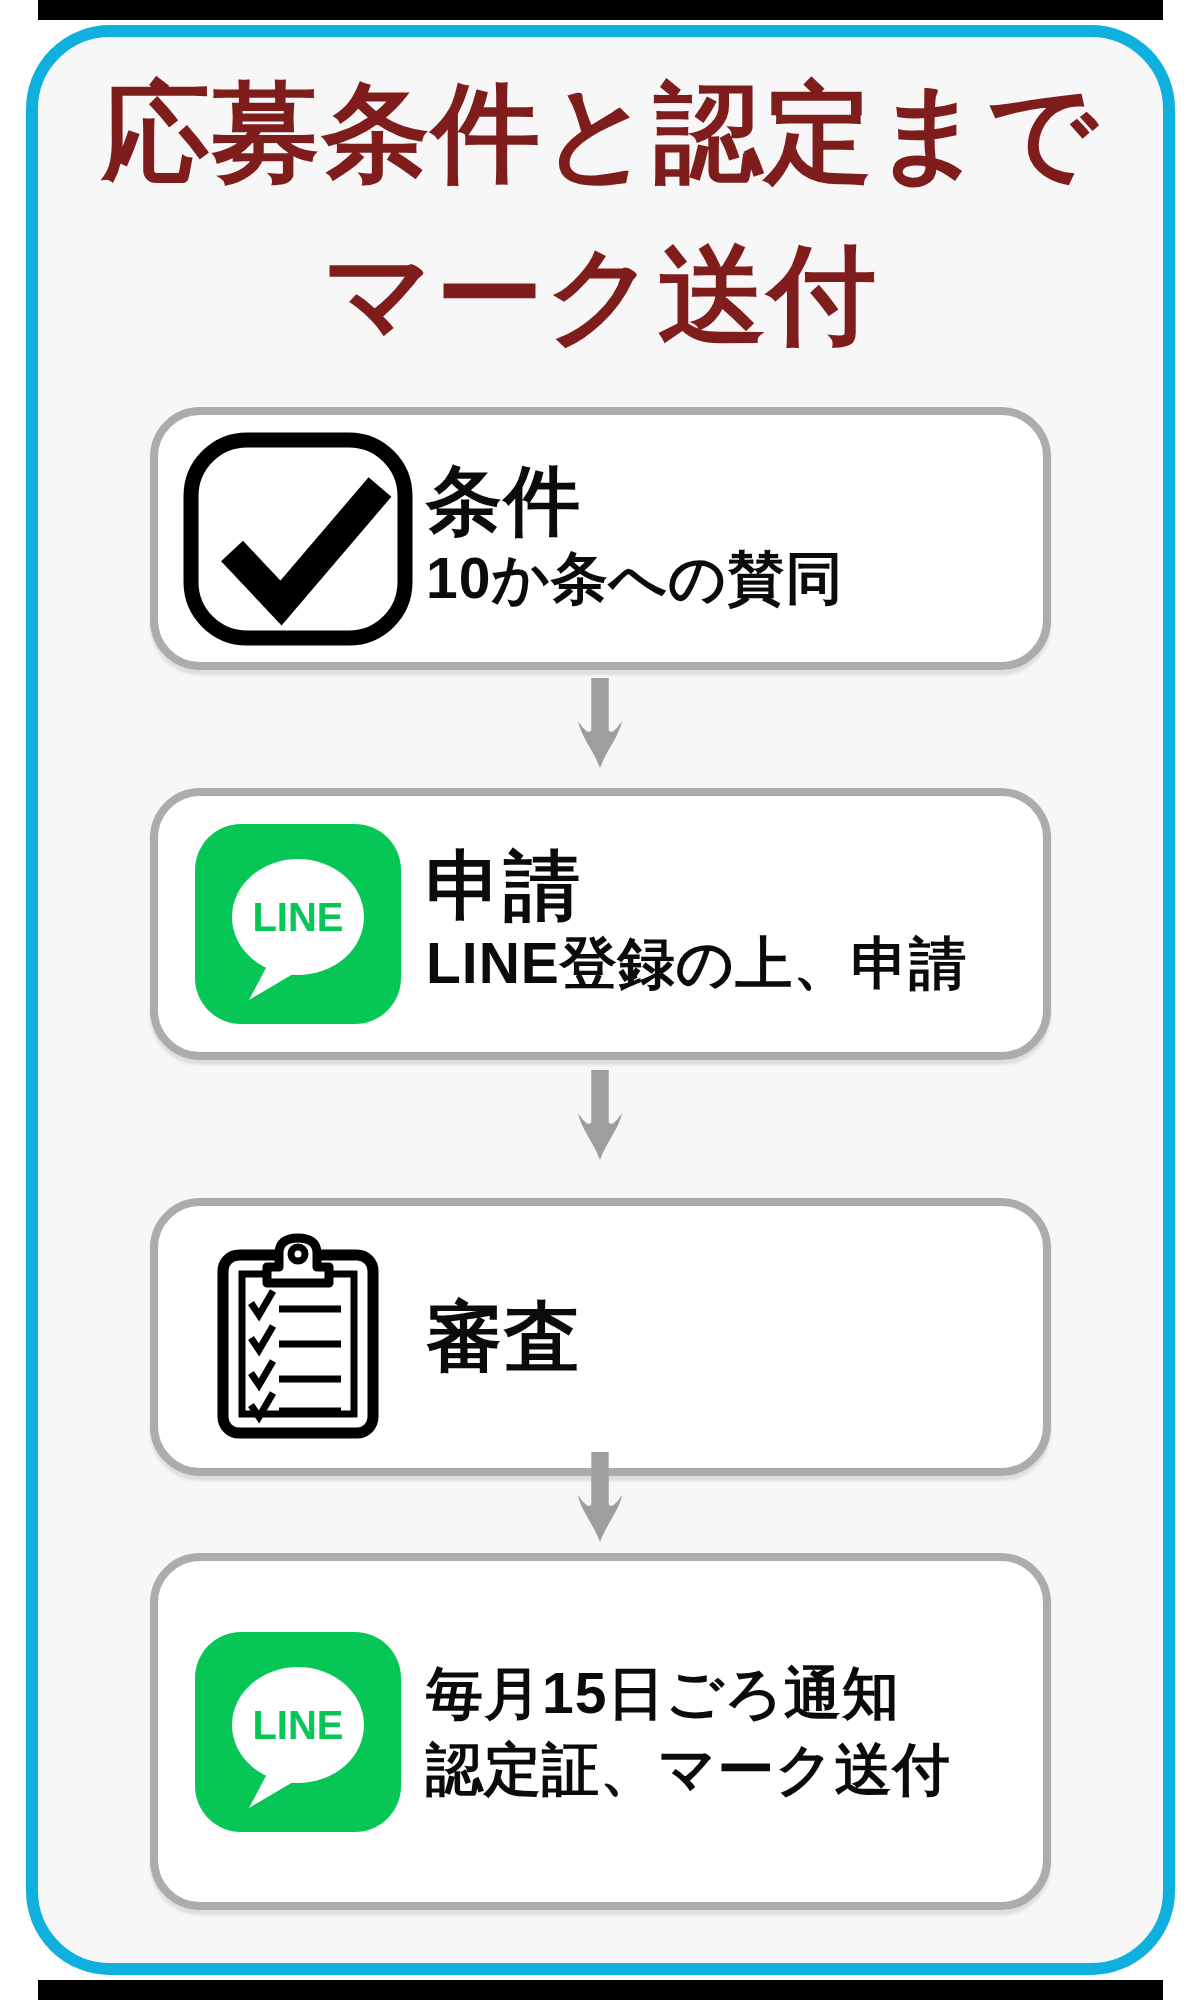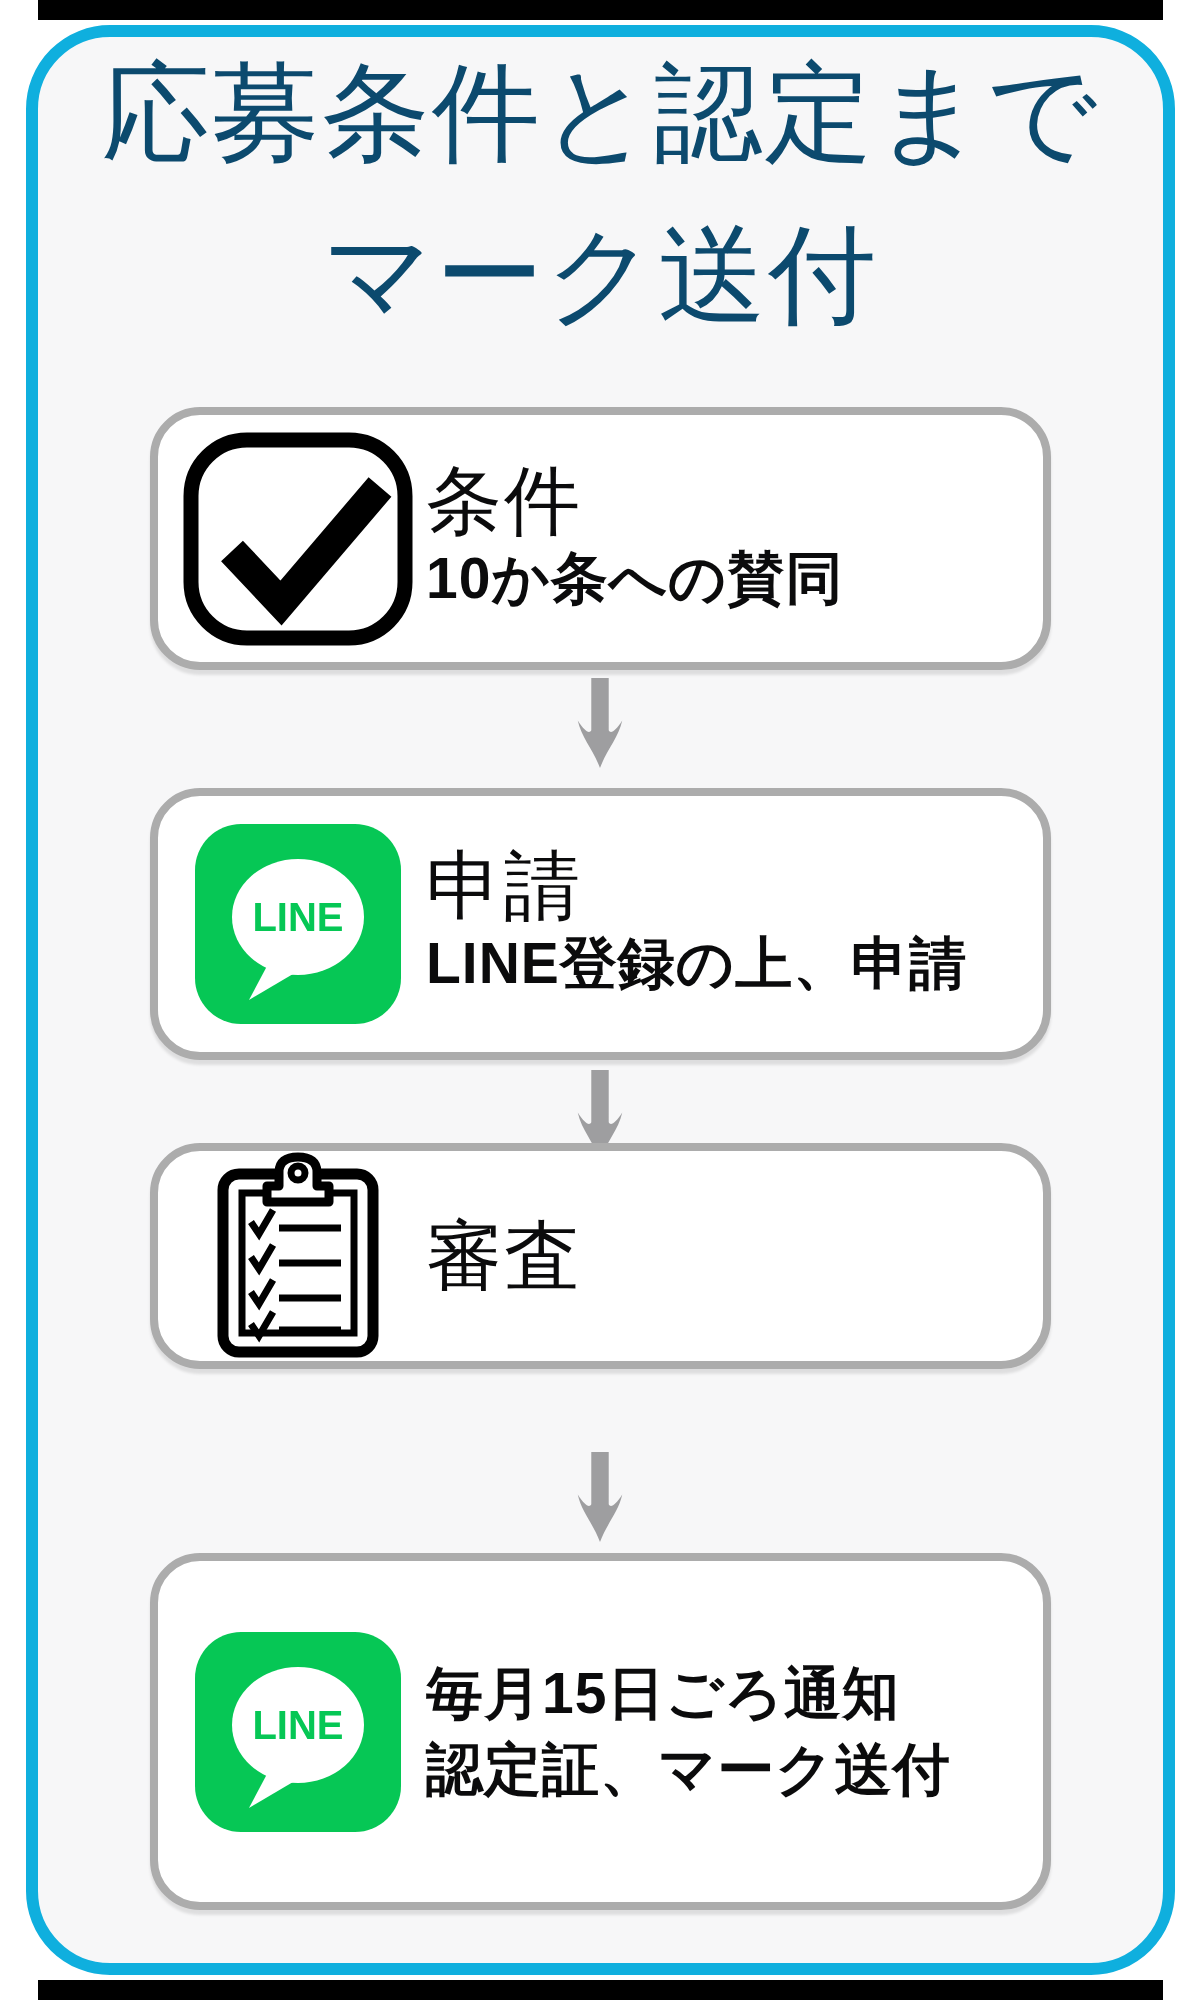--- a/index.html
+++ b/index.html
@@ -12,40 +12,40 @@
     position:absolute;left:38px;width:1125px;height:20px;background:#000;
   }
   .edge-bar.top{top:0;}
   .edge-bar.bottom{top:1980px;}
   .frame{
     position:absolute;left:26px;top:25px;width:1149px;height:1950px;
     box-sizing:border-box;border:12px solid #0FAFDE;border-radius:84px;
     background:#F7F7F8;
   }
   .main-title{
-    position:absolute;top:32px;left:0;width:1201px;
-    text-align:center;font-size:108px;font-weight:400;line-height:1.5;
-    letter-spacing:2px;color:#0c4a6e;
+    position:absolute;top:52px;left:0;width:1201px;
+    text-align:center;font-size:108px;font-weight:700;line-height:1.5;
+    letter-spacing:2px;color:#7f1d1d;
   }
   .card{
     position:absolute;left:150px;width:901px;box-sizing:border-box;
     background:#ffffff;border:8px solid #ACACAC;border-radius:50px;
     box-shadow:0 5px 3px rgba(0,0,0,0.10);
     display:flex;align-items:center;padding-left:12px;
   }
   .card .icon-col{
     width:256px;flex:0 0 256px;display:flex;align-items:flex-start;justify-content:center;
   }
   .card .text-col{display:flex;flex-direction:column;justify-content:center;}
-  .card-title{font-size:76px;font-weight:400;line-height:1.05;letter-spacing:2px;}
+  .card-title{font-size:76px;font-weight:700;line-height:1.05;letter-spacing:2px;}
   .card-line{font-size:57px;font-weight:700;line-height:1.32;letter-spacing:1px;}
   .card-line + .card-line{margin-top:0;}
   #card-1{top:407px;height:263px;}
   #card-2{top:788px;height:272px;}
-  #card-3{top:1143px;height:226px;}
+  #card-3{top:1198px;height:278px;}
   #card-4{top:1553px;height:357px;}
   .arrow{position:absolute;left:574px;width:52px;height:92px;}
   #arrow-1{top:678px;}
   #arrow-2{top:1070px;}
   #arrow-3{top:1452px;}
 </style>
 </head>
 <body>
 
 <div class="edge-bar top"></div>

